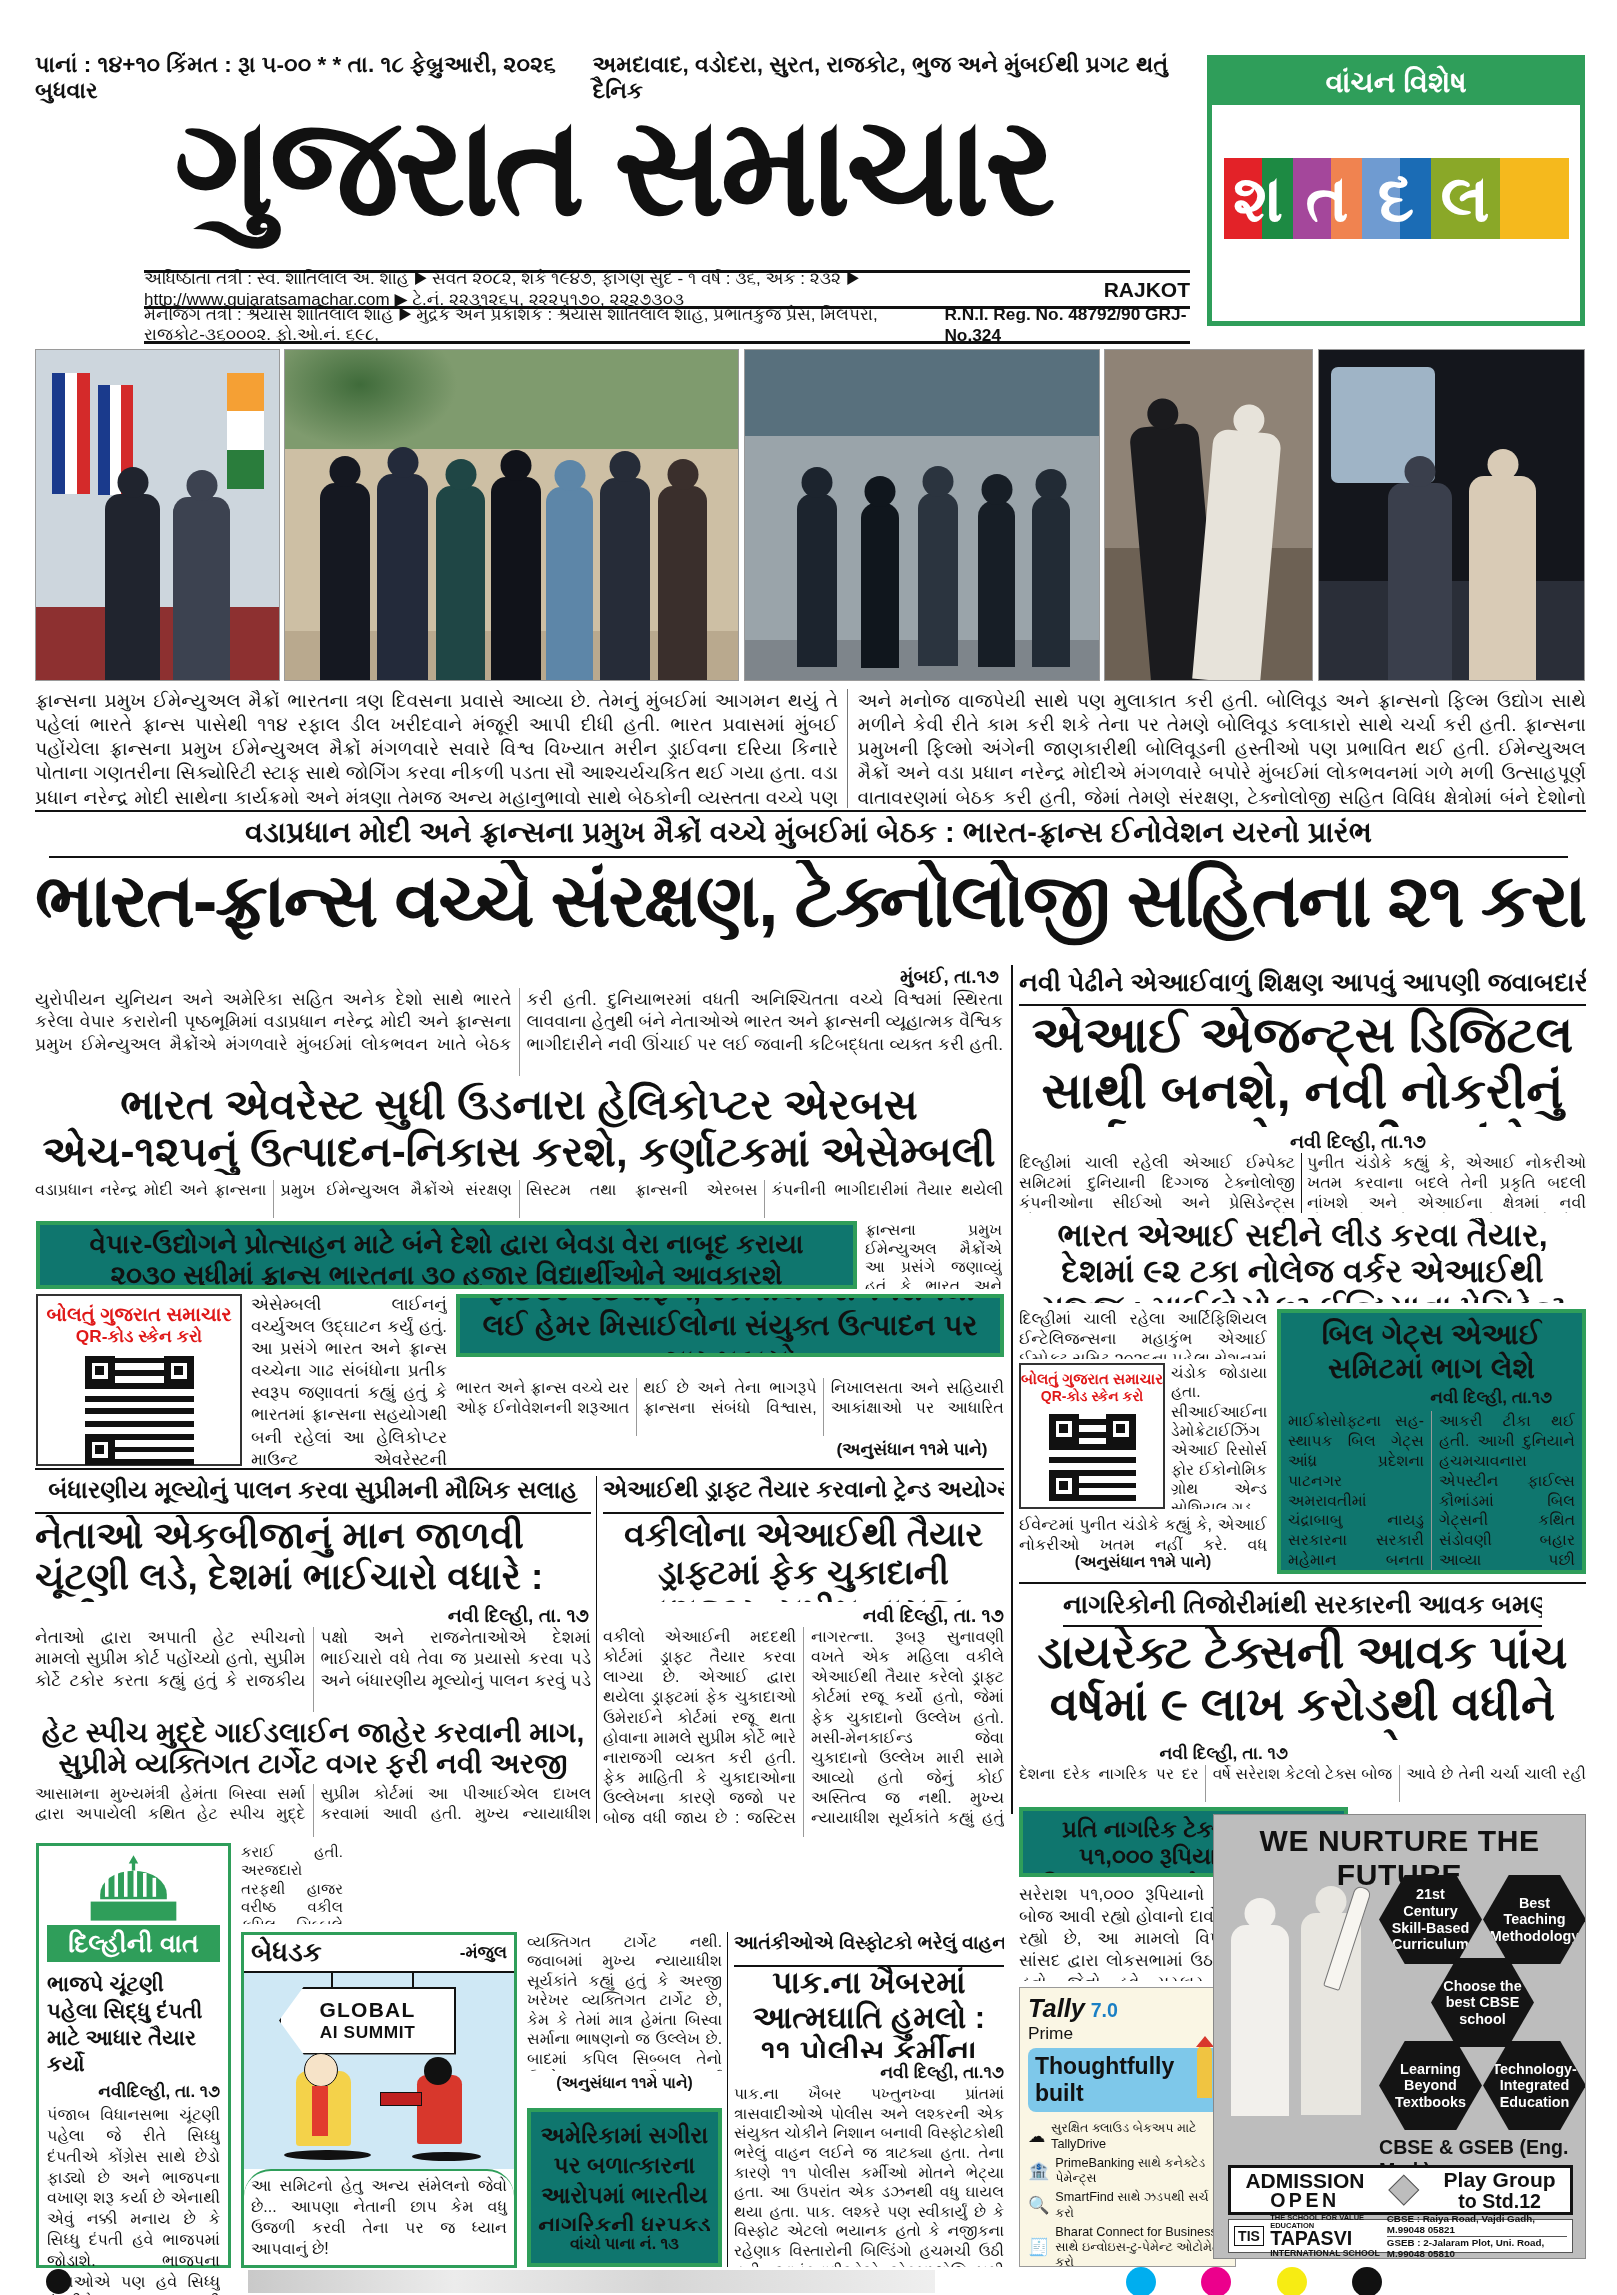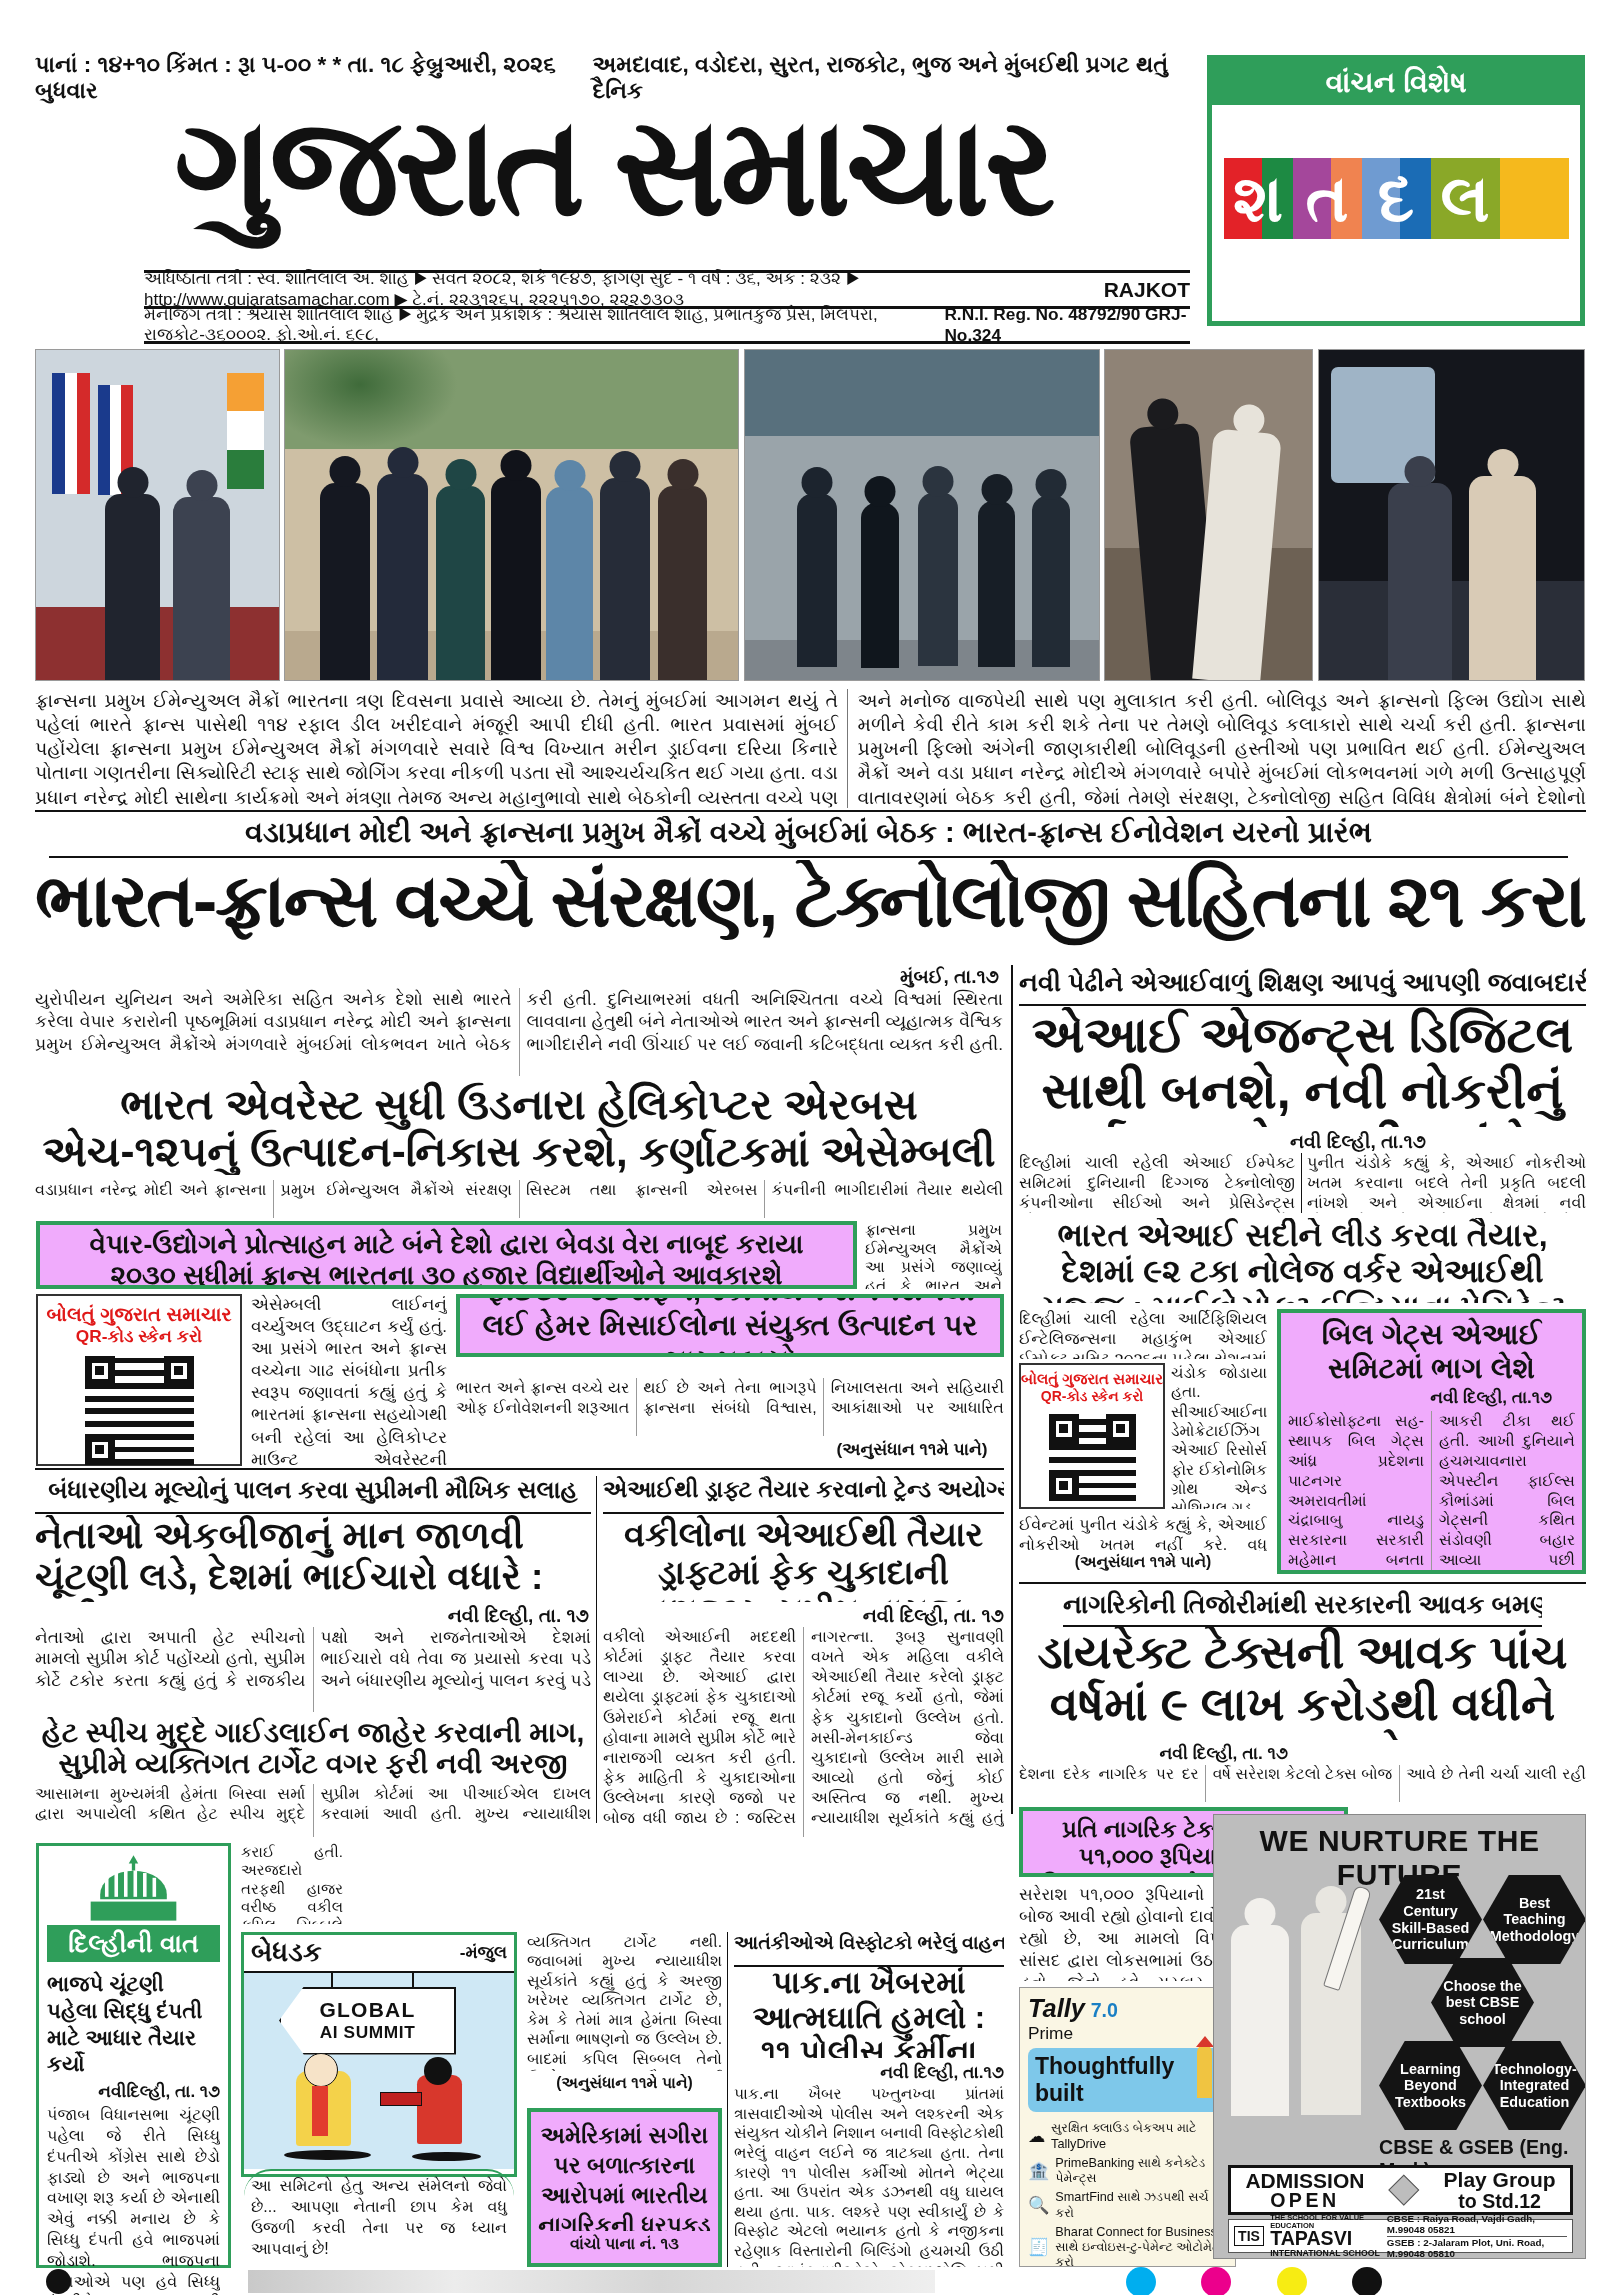--- a/index.html
+++ b/index.html
@@ -5,21 +5,21 @@
   html,body{margin:0;padding:0;background:#f2f2ee;}
   #page{position:relative;width:1617px;height:2295px;background:#ffffff;
         font-family:"Liberation Sans",sans-serif;color:#111;overflow:hidden;}
   .abs{position:absolute;}
   .j{text-align:justify;}
   .c{text-align:center;}
   .b{font-weight:bold;}
   .hl{font-weight:900;line-height:1.12;}
   .clip{overflow:hidden;}
   .rule{position:absolute;background:#111;}
-  .gbox{border:4px solid #2f9e5a;background:#f0abfc;box-sizing:border-box;}
+  .gbox{border:4px solid #2f9e5a;background:#0f766e;box-sizing:border-box;}
   .cols2{column-count:2;column-gap:15px;column-rule:0.6px solid #999;}
   .cols3{column-count:3;column-gap:14px;column-rule:0.6px solid #999;}
   .cols4{column-count:4;column-gap:14px;column-rule:0.6px solid #999;}
   .body-txt{font-size:17.3px;line-height:1.3;}
   .dateline{font-weight:bold;font-size:19px;text-align:right;}
   .kicker{font-weight:900;text-align:center;}
   .under{border-bottom:2.9px solid #111;padding-bottom:3.5px;}
   
   .photo{position:absolute;top:349px;height:332px;border:0.6px solid #9a9a9a;overflow:hidden;box-sizing:border-box;}
   .fig{position:absolute;border-radius:15px 15px 0 0;}
@@ -187,21 +187,21 @@
         <rect x="14" y="40" width="72" height="16" fill="#2f9e5a"></rect>
       </svg>
       <div style="background:#2f9e5a;color:#fff;font-weight:900;font-size:25.4px;line-height:37px;margin:0 8px;">દિલ્હીની વાત</div>
     </div>
     <div class="b clip" style="font-size:21.4px;line-height:1.25;margin:9.2px 8px 0;">ભાજપે ચૂંટણી પહેલા સિદ્ધુ દંપતી માટે આધાર તૈયાર કર્યો</div>
     <div class="dateline" style="margin:3.5px 8px 0;font-size:17px;">નવીદિલ્હી, તા. ૧૭</div>
     <div class="j clip" style="font-size:16px;line-height:1.3;margin:3.5px 8px 0;height:191px;">પંજાબ વિધાનસભા ચૂંટણી પહેલા જે રીતે સિધ્ધુ દંપતીએ કોંગ્રેસ સાથે છેડો ફાડ્યો છે અને ભાજપના વખાણ શરૂ કર્યા છે એનાથી એવું નક્કી મનાય છે કે સિધ્ધુ દંપતી હવે ભાજપમાં જોડાશે. ભાજપના નેતાઓએ પણ હવે સિધ્ધુ દંપતીને આવકારવાની તૈયારી શરૂ કરી દીધી છે. નવજોત સિંહ સિધ્ધુ અને એમના પત્ની નવજોત કૌર અગાઉ ભાજપમાં રહી ચૂક્યા છે. ભાજપના નેતાઓ ભૂતપૂર્વ મુખ્યમંત્રી કેપ્ટન</div>
 
   </div>
 
-  <div class="abs" style="left:241px;top:1932px;width:276px;height:245px;border:3.5px solid #2f9e5a;box-sizing:border-box;">
+  <div class="abs" style="left:241px;top:1932px;width:276px;height:336px;border:3.5px solid #2f9e5a;box-sizing:border-box;">
     <div style="display:flex;justify-content:space-between;align-items:center;border-bottom:2.3px solid #111;padding:2.3px 7px;">
       <span class="b" style="font-size:26.6px;">બેધડક</span>
       <span class="b" style="font-size:17.3px;">-મં‌જુલ</span>
     </div>
     <div style="position:relative;height:196px;background:#cfe8f5;overflow:hidden;">
       <div class="abs" style="left:87px;top:0;width:1.7px;height:15px;background:#111;"></div>
       <div class="abs" style="left:168px;top:0;width:1.7px;height:15px;background:#111;"></div>
       <div class="abs" style="left:35px;top:14px;width:173px;height:64px;background:#fff;border:2.9px solid #111;
                   clip-path:polygon(14% 0,100% 0,100% 100%,14% 100%,0 50%);display:flex;flex-direction:column;justify-content:center;align-items:center;">
         <span class="b" style="font-size:21px;letter-spacing:1.2px;">GLOBAL</span>

